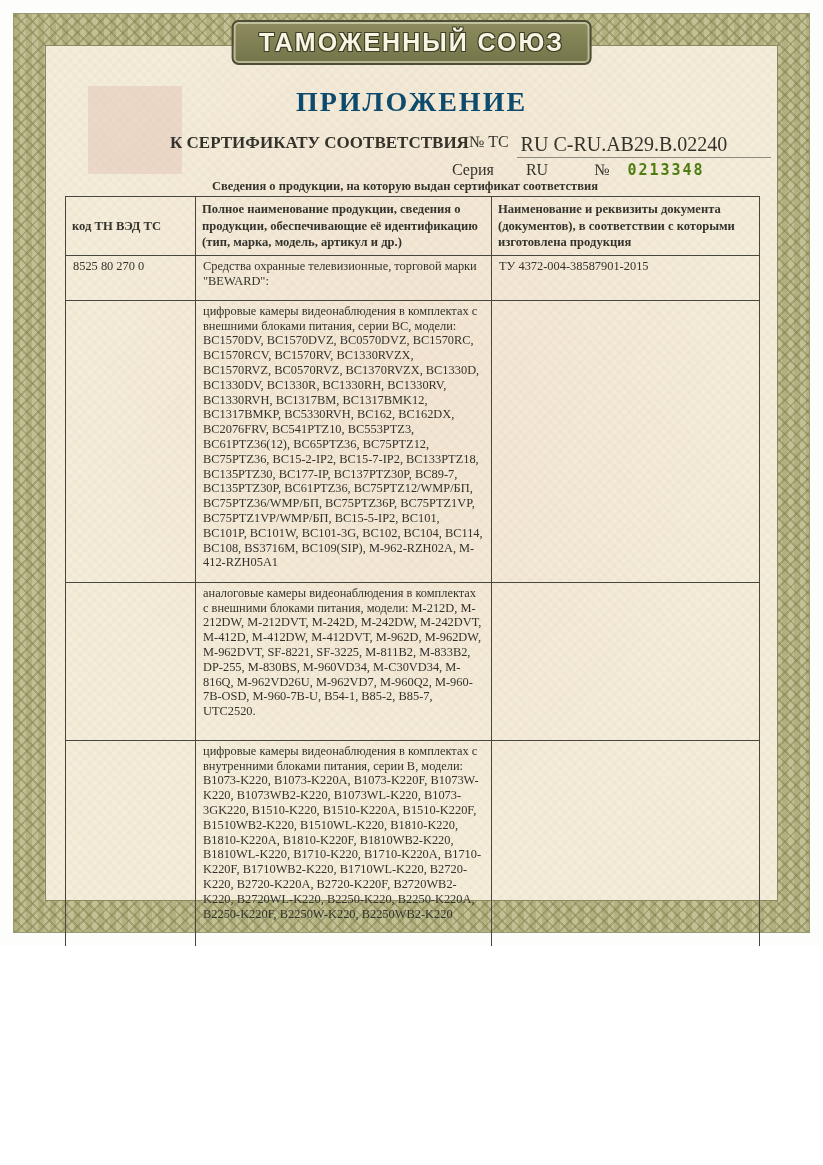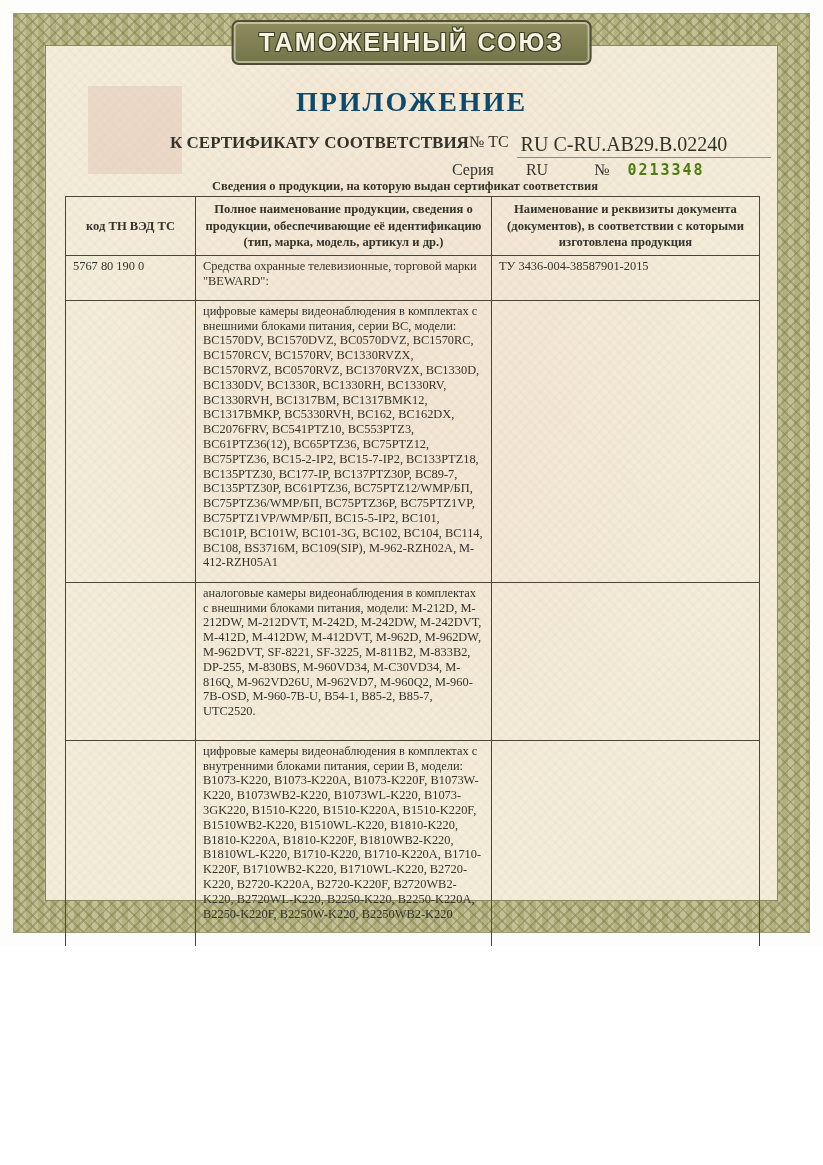--- a/index.html
+++ b/index.html
@@ -34,21 +34,21 @@
   .cert-label{font-weight:bold;font-size:17px;white-space:nowrap;}
   .cert-no-label{font-size:16px;white-space:nowrap;}
   .cert-number{flex:1;margin-left:8px;border-bottom:1px solid #8a8a80;font-size:20px;padding:0 4px 1px 4px;white-space:nowrap;}
   .series-line{top:161px;left:452px;font-size:16px;}
   .series-line .gap{display:inline-block;width:24px;}
   .series-number{color:#4d7c0f;font-family:"DejaVu Sans Mono",monospace;font-weight:bold;letter-spacing:2px;font-size:15px;}
   
   .tbl-caption{top:179px;left:58px;width:694px;text-align:center;font-weight:bold;font-size:12.5px;}
   table.cert{position:absolute;top:196px;left:65px;width:694px;border-collapse:collapse;table-layout:fixed;}
   table.cert td{border:1.4px solid #47473d;vertical-align:top;padding:3px 7px;font-size:12.4px;line-height:14.8px;overflow:hidden;}
-  table.cert td.th{font-weight:bold;text-align:center;vertical-align:middle;font-size:12.6px;line-height:1.32;padding:4px 6px;}
+  table.cert td.th{font-weight:bold;text-align:left;vertical-align:middle;font-size:12.6px;line-height:1.32;padding:4px 6px;}
   .col-code{width:130px;} .col-prod{width:296px;} .col-doc{width:268px;}
   tr.h-head td{height:48px;} tr.h-r1 td{height:38px;} tr.h-r2 td{height:275px;}
   tr.h-r3 td{height:151px;} tr.h-r4 td{height:205px;}
   
   .role{left:172px;width:250px;font-weight:bold;font-size:14px;line-height:1.35;}
   .sig-line{border-top:1px solid #6d6d62;width:140px;height:0;}
   .tiny{font-size:7.5px;color:#55554c;text-align:center;width:140px;}
   .sig-name{font-size:15.5px;white-space:nowrap;}
   
   .stamp{mix-blend-mode:multiply;pointer-events:none;}
@@ -103,23 +103,23 @@
         <col class="col-prod">
         <col class="col-doc">
       </colgroup>
     <tbody>
         <tr class="h-head">
       <td class="th">код ТН ВЭД ТС</td>
       <td class="th">Полное наименование продукции, сведения о продукции, обеспечивающие её идентификацию (тип, марка, модель, артикул и др.)</td>
       <td class="th">Наименование и реквизиты документа (документов), в соответствии с которыми изготовлена продукция</td>
     </tr>
     <tr class="h-r1">
-      <td>5767 80 190 0</td>
+      <td>8525 80 270 0</td>
       <td>Средства охранные телевизионные, торговой марки "BEWARD":</td>
-      <td>ТУ 3436-004-38587901-2015</td>
+      <td>ТУ 4372-004-38587901-2015</td>
     </tr>
     <tr class="h-r2">
       <td></td>
       <td>цифровые камеры видеонаблюдения в комплектах с внешними блоками питания, серии ВС, модели: BC1570DV, BC1570DVZ, BC0570DVZ, BC1570RC, BC1570RCV, BC1570RV, BC1330RVZX, BC1570RVZ, BC0570RVZ, BC1370RVZX, BC1330D, BC1330DV, BC1330R, BC1330RH, BC1330RV, BC1330RVH, BC1317BM, BC1317BMK12, BC1317BMKP, BC5330RVH, BC162, BC162DX, BC2076FRV, BC541PTZ10, BC553PTZ3, BC61PTZ36(12), BC65PTZ36, BC75PTZ12, BC75PTZ36, BC15-2-IP2, BC15-7-IP2, BC133PTZ18, BC135PTZ30, BC177-IP, BC137PTZ30P, BC89-7, BC135PTZ30P, BC61PTZ36, BC75PTZ12/WMP/БП, BC75PTZ36/WMP/БП, BC75PTZ36P, BC75PTZ1VP, BC75PTZ1VP/WMP/БП, BC15-5-IP2, BC101, BC101P, BC101W, BC101-3G, BC102, BC104, BC114, BC108, BS3716M, BC109(SIP), M-962-RZH02A, M-412-RZH05A1</td>
       <td></td>
     </tr>
     <tr class="h-r3">
       <td></td>
       <td>аналоговые камеры видеонаблюдения в комплектах с внешними блоками питания, модели: M-212D, M-212DW, M-212DVT, M-242D, M-242DW, M-242DVT, M-412D, M-412DW, M-412DVT, M-962D, M-962DW, M-962DVT, SF-8221, SF-3225, M-811B2, M-833B2, DP-255, M-830BS, M-960VD34, M-C30VD34, M-816Q, M-962VD26U, M-962VD7, M-960Q2, M-960-7B-OSD, M-960-7B-U, B54-1, B85-2, B85-7, UTC2520.</td>
       <td></td>

